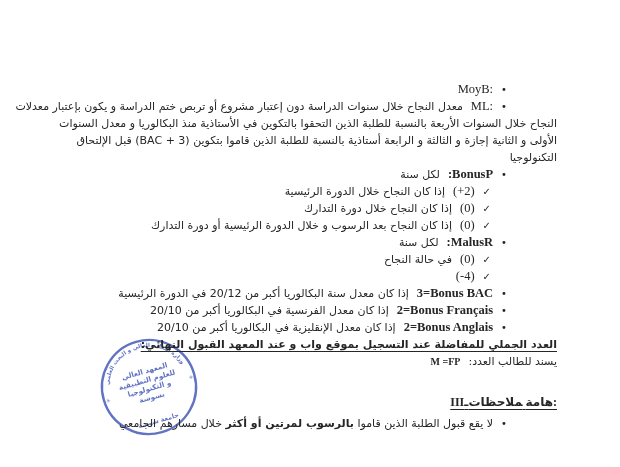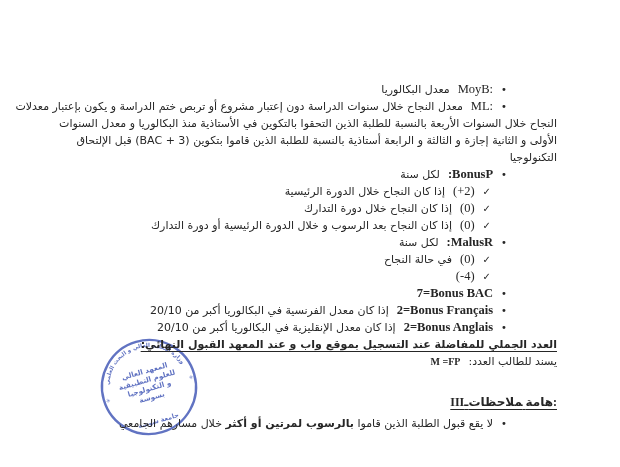--- a/index.html
+++ b/index.html
@@ -76,21 +76,20 @@
 </style>
 </head>
 <body>
 
 <div class="page">
 
   <div class="content" id="doc-lines">
       <div class="line bullet" style="padding-right: 50px;">
         <span class="marker">•</span>
         <span class="token" dir="ltr">MoyB:</span>
-        <span class="artext">معدل البكالوريا</span>
       </div>
       <div class="line bullet" style="padding-right: 50px;">
         <span class="marker">•</span>
         <span class="token" dir="ltr">ML:</span>
         <span class="artext">معدل النجاح خلال سنوات الدراسة  دون إعتبار مشروع أو تربص ختم الدراسة و يكون بإعتبار معدلات</span>
       </div>
       <div class="line cont">النجاح خلال السنوات الأربعة بالنسبة للطلبة الذين التحقوا بالتكوين في الأستاذية منذ البكالوريا و معدل السنوات</div>
       <div class="line cont">الأولى و الثانية إجازة و الثالثة و الرابعة أستاذية بالنسبة للطلبة الذين قاموا بتكوين ‎(BAC + 3)‎ قبل الإلتحاق</div>
       <div class="line cont">التكنولوجيا</div>
       <div class="line bullet" style="padding-right: 50px;">
@@ -122,21 +121,22 @@
         <span class="marker">✓</span>
         <span class="token" dir="ltr">(0)</span>
         <span class="artext">في حالة النجاح</span>
       </div>
       <div class="line check" style="padding-right: 66px;">
         <span class="marker">✓</span>
         <span class="token" dir="ltr">(-4)</span>
       </div>
       <div class="line bullet" style="padding-right: 50px;">
         <span class="marker">•</span>
-        <span class="token b" dir="ltr">7=Bonus BAC</span>
+        <span class="token b" dir="ltr">3=Bonus BAC</span>
+        <span class="artext">إذا كان معدل سنة البكالوريا أكبر من 20/12 في الدورة الرئيسية</span>
       </div>
       <div class="line bullet" style="padding-right: 50px;">
         <span class="marker">•</span>
         <span class="token b" dir="ltr">2=Bonus Français</span>
         <span class="artext">إذا كان معدل الفرنسية في البكالوريا أكبر من 20/10</span>
       </div>
       <div class="line bullet" style="padding-right: 50px;">
         <span class="marker">•</span>
         <span class="token b" dir="ltr">2=Bonus Anglais</span>
         <span class="artext">إذا كان معدل الإنقليزية في البكالوريا أكبر من 20/10</span>

